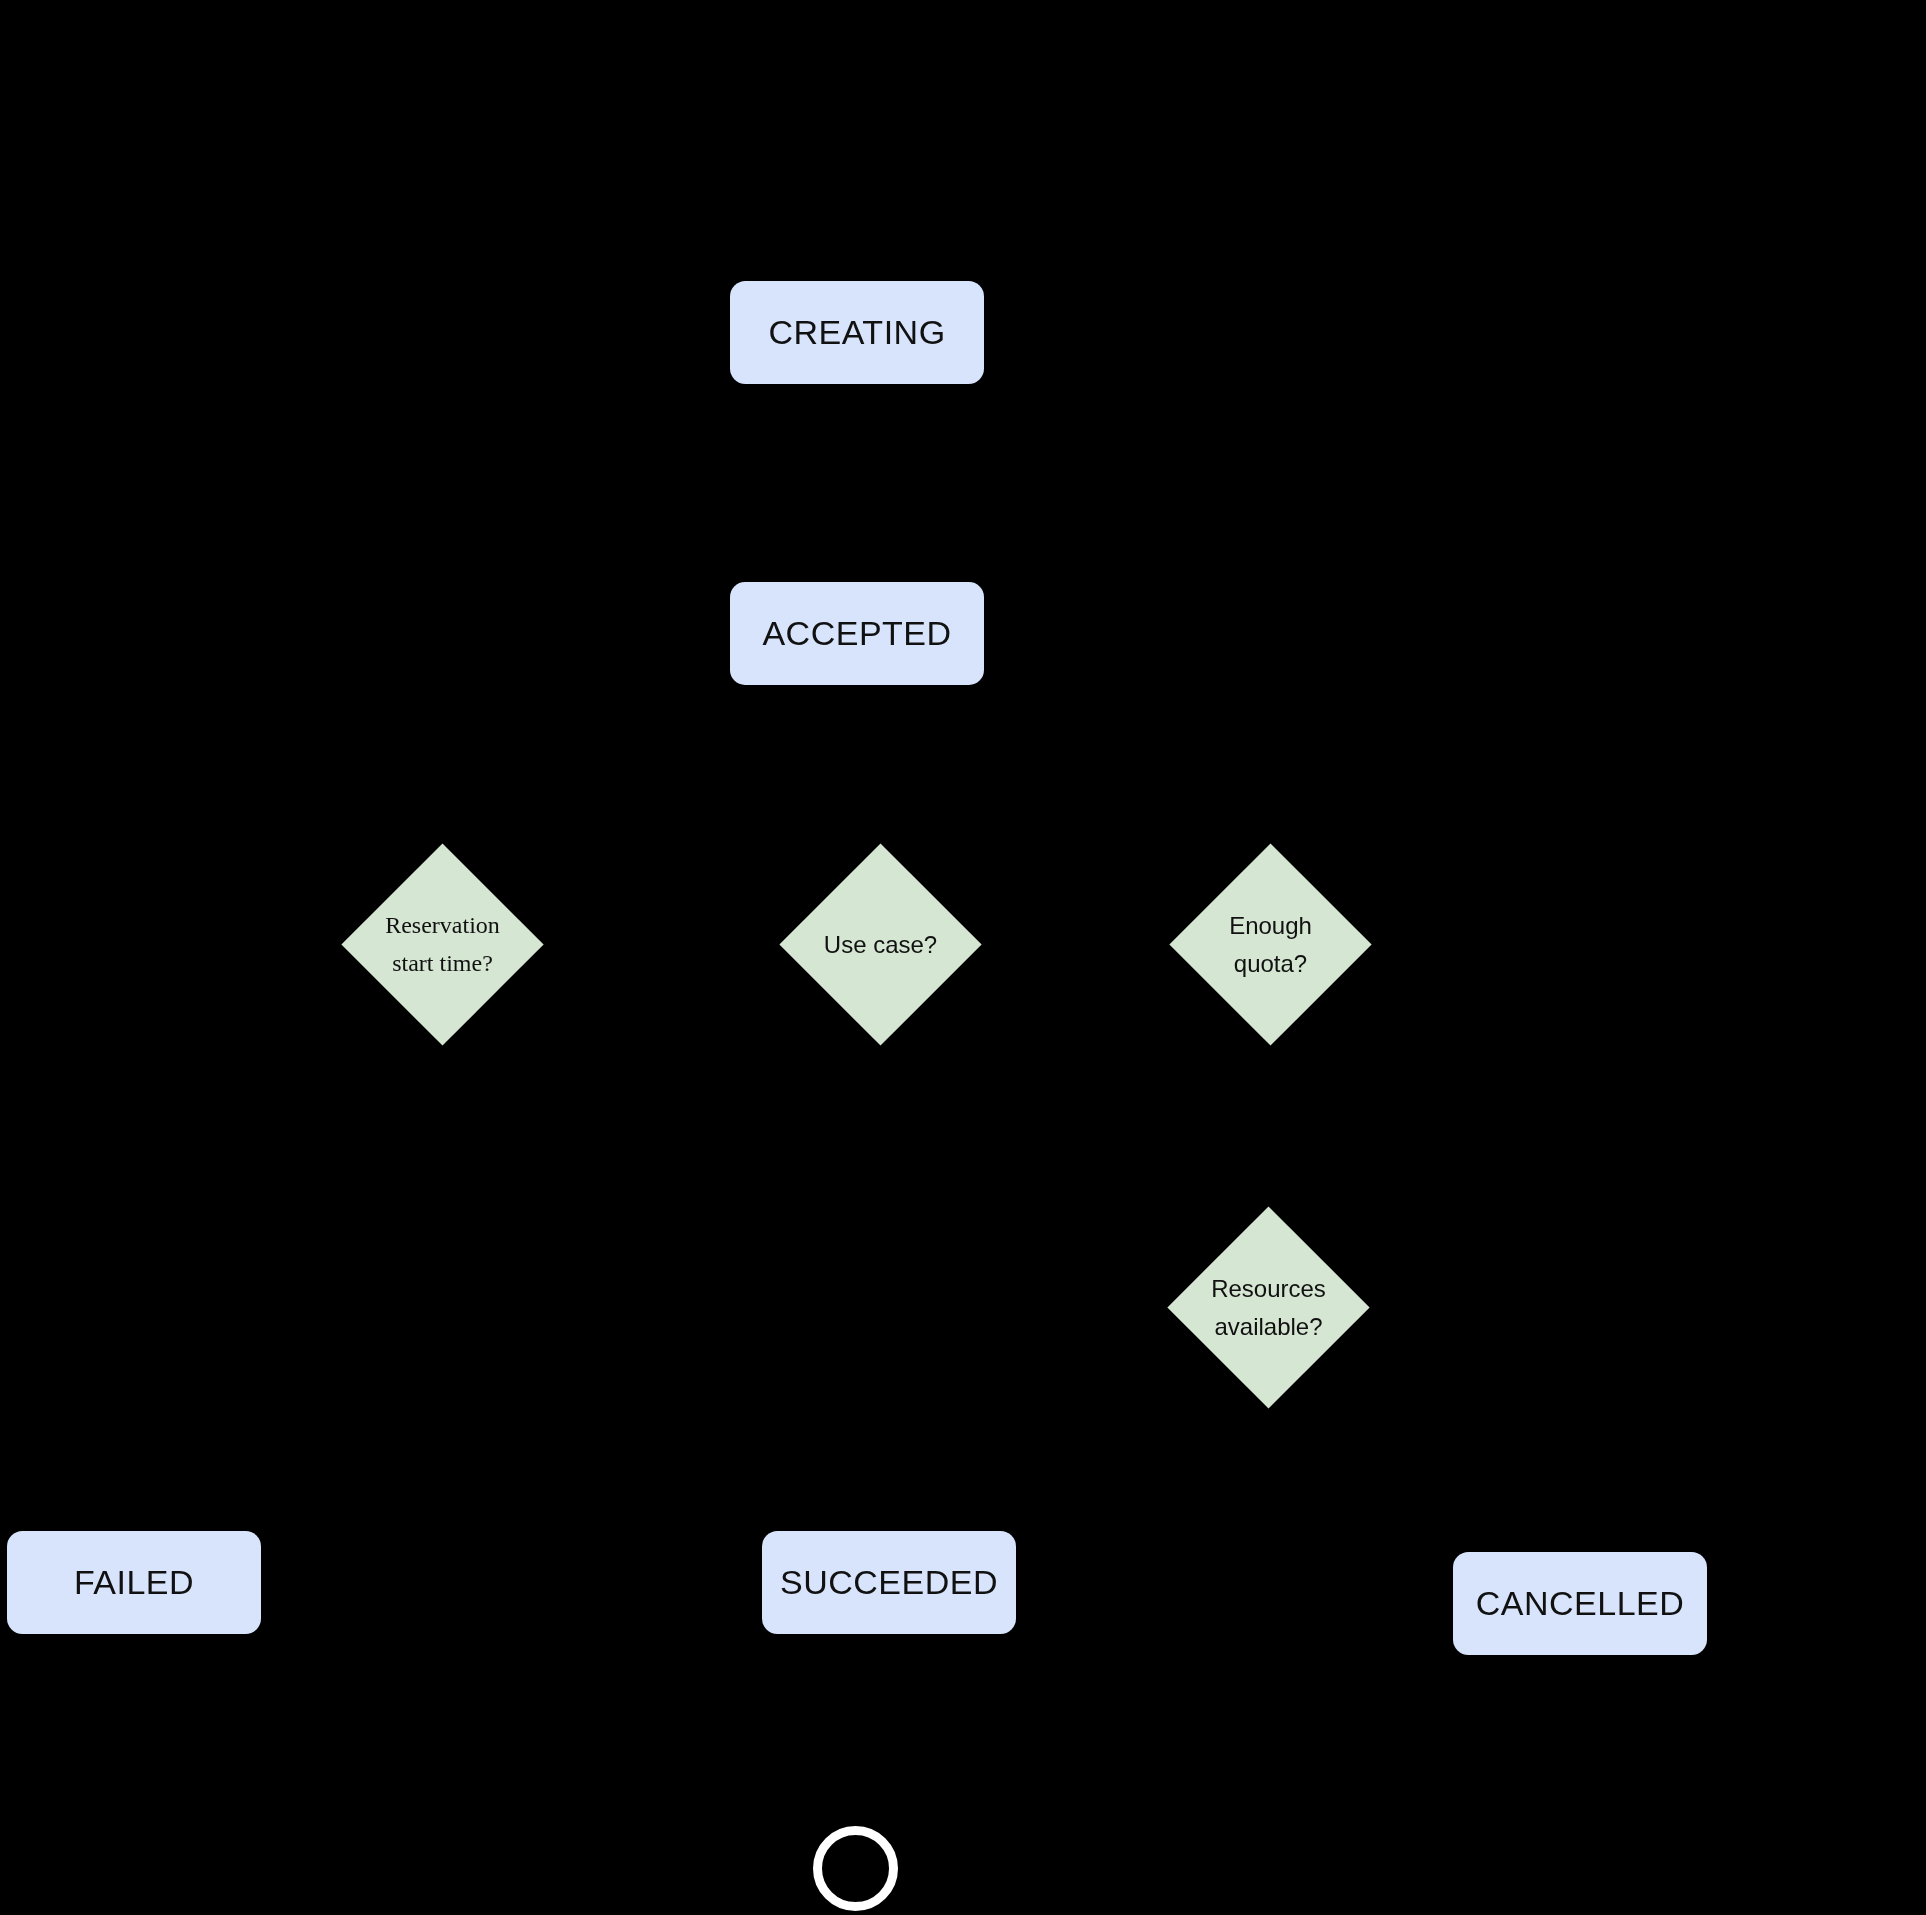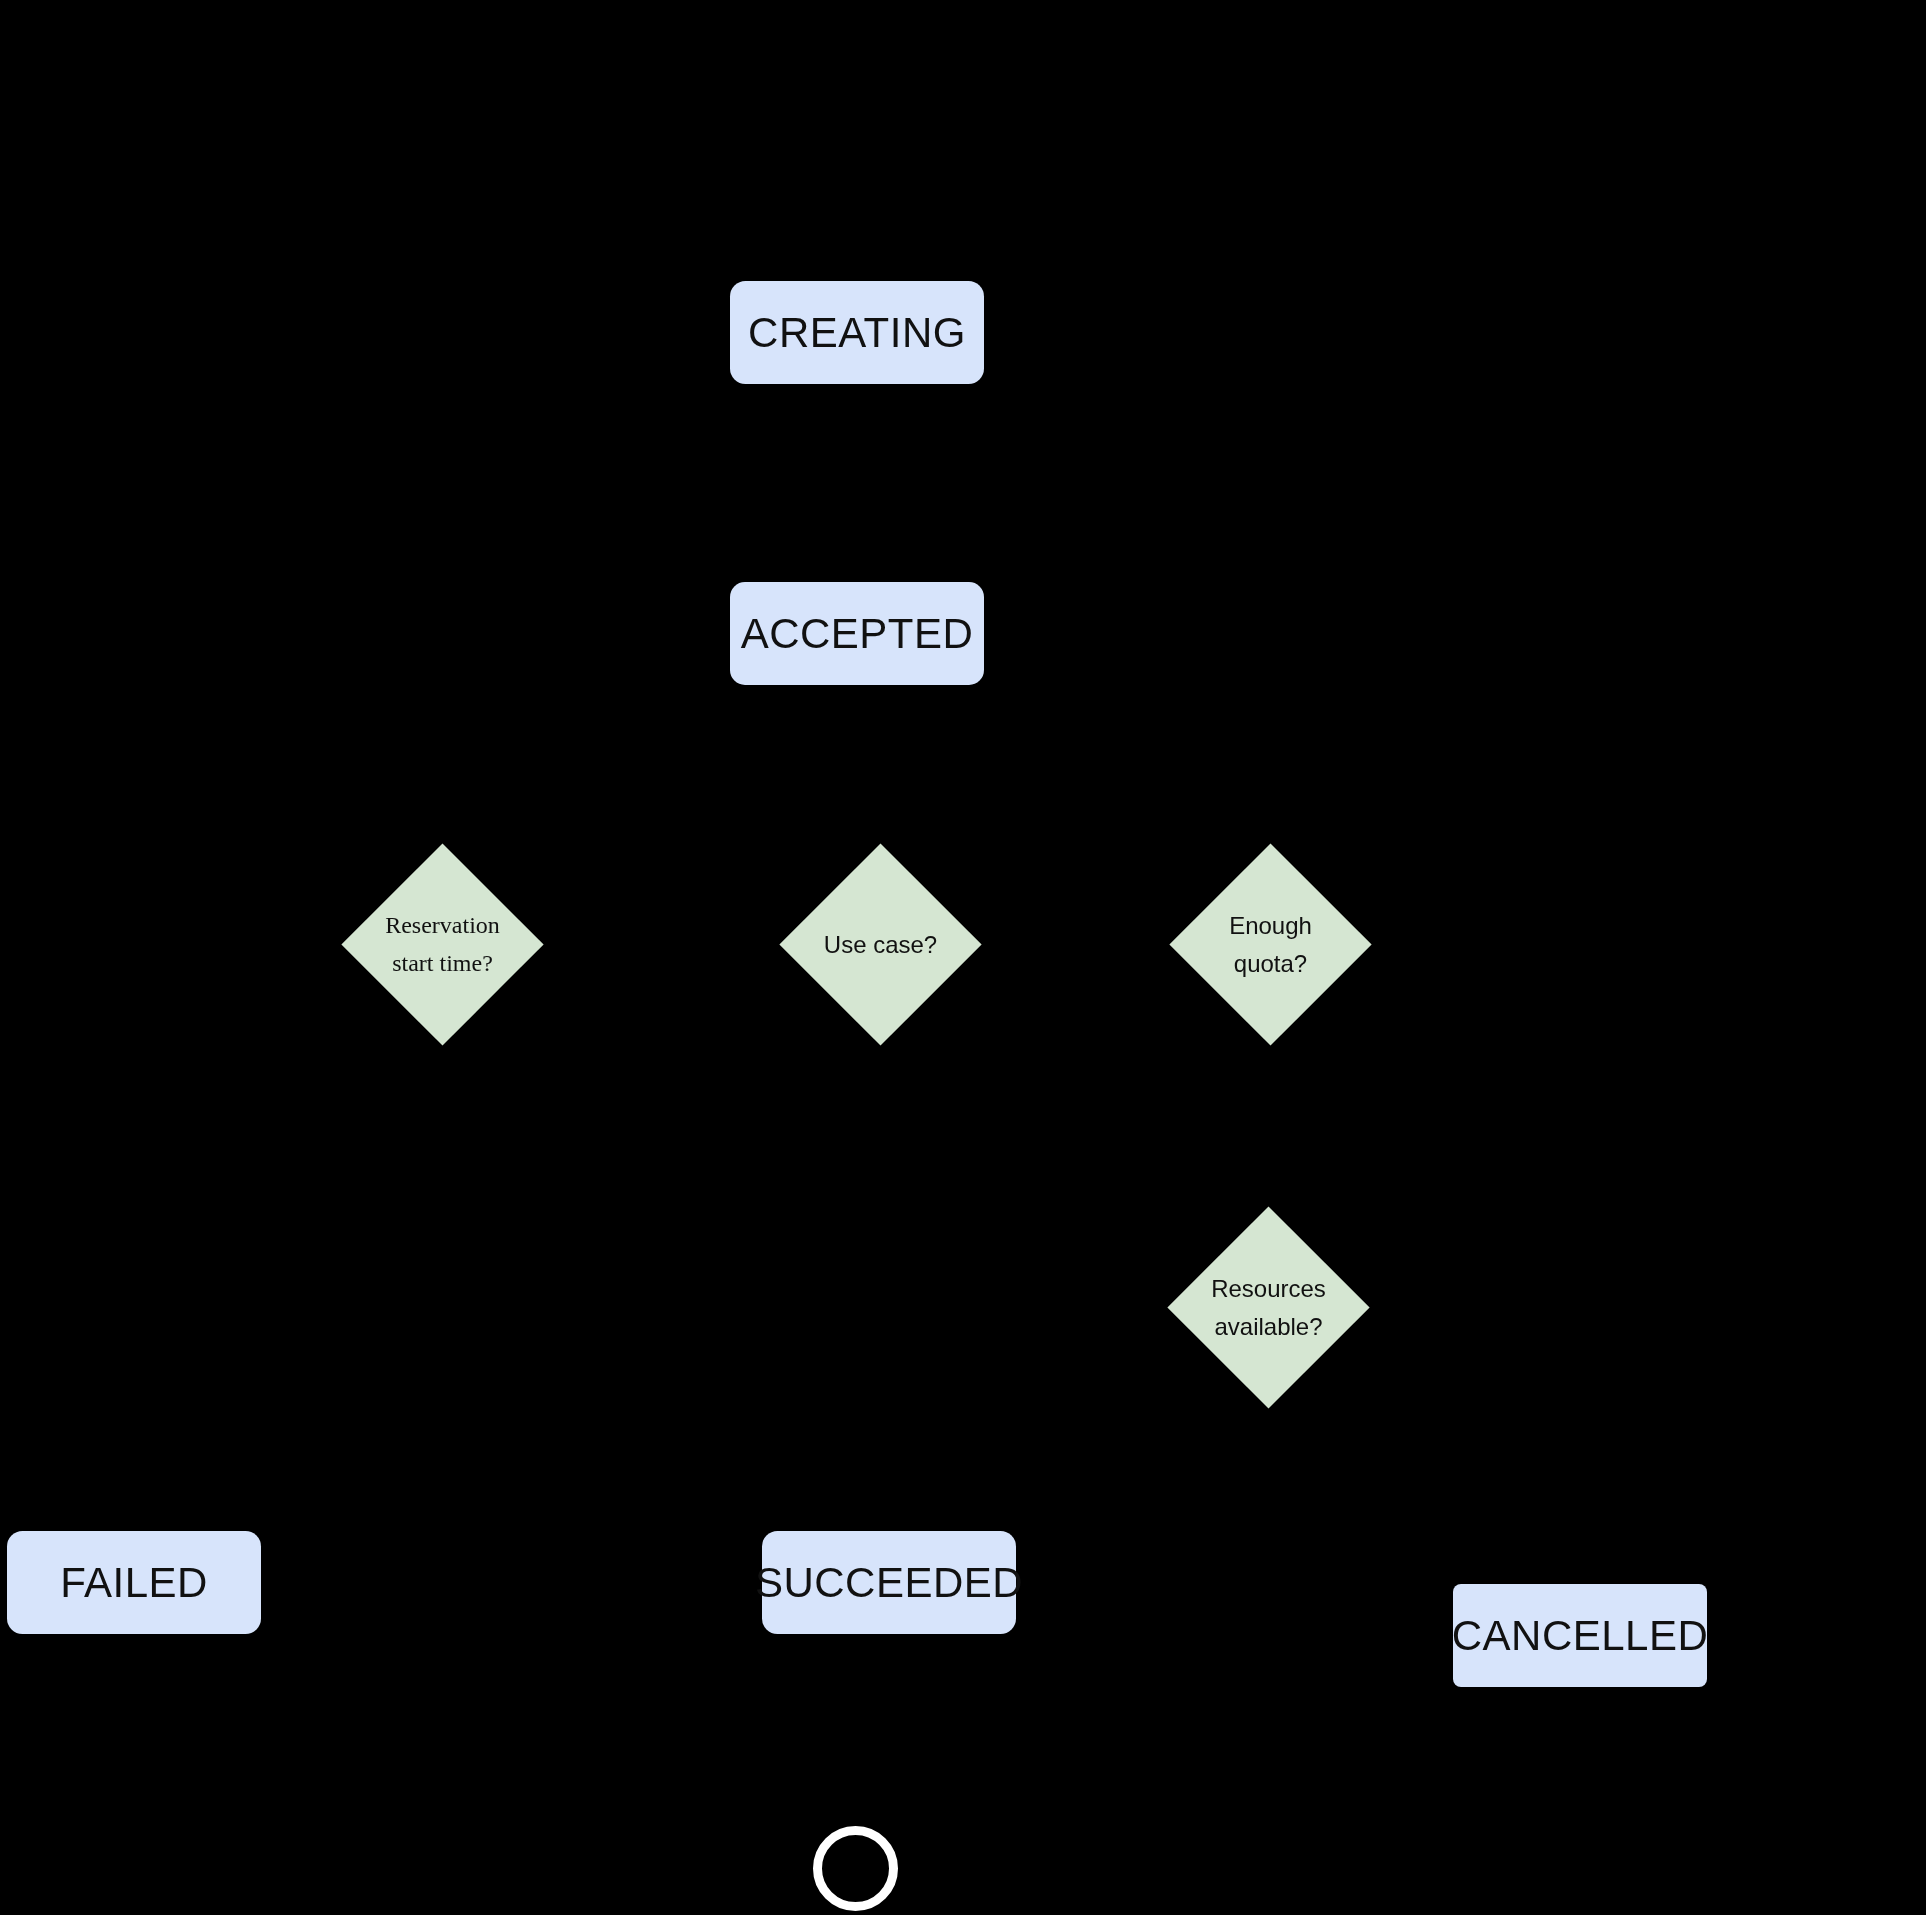--- a/index.html
+++ b/index.html
@@ -25,29 +25,29 @@
   
   .state-box{
     position:absolute;
     width:254px;
     height:103px;
     background:var(--state-box-fill);
     border-radius:15.5px;
     display:flex;
     align-items:center;
     justify-content:center;
-    font-size:42px;
+    font-size:34px;
     letter-spacing:0.5px;
     color:var(--node-text);
   }
   .n-creating {left:730px; top:281px;}
   .n-accepted {left:730px; top:582px;border-radius:15px;}
   .n-failed   {left:7px;   top:1531px;}
   .n-succeeded{left:730px; top:1531px;margin-left:32px;}
-  .n-cancelled{left:1453px; top:1584px;border-radius:8px;}
+  .n-cancelled{left:1453px; top:1552px;}
   
   .decision{
     position:absolute;
     width:201px;
     height:201px;
   }
   .decision .shape{
     position:absolute;
     left:29px; top:29px;
     width:143px; height:143px;

